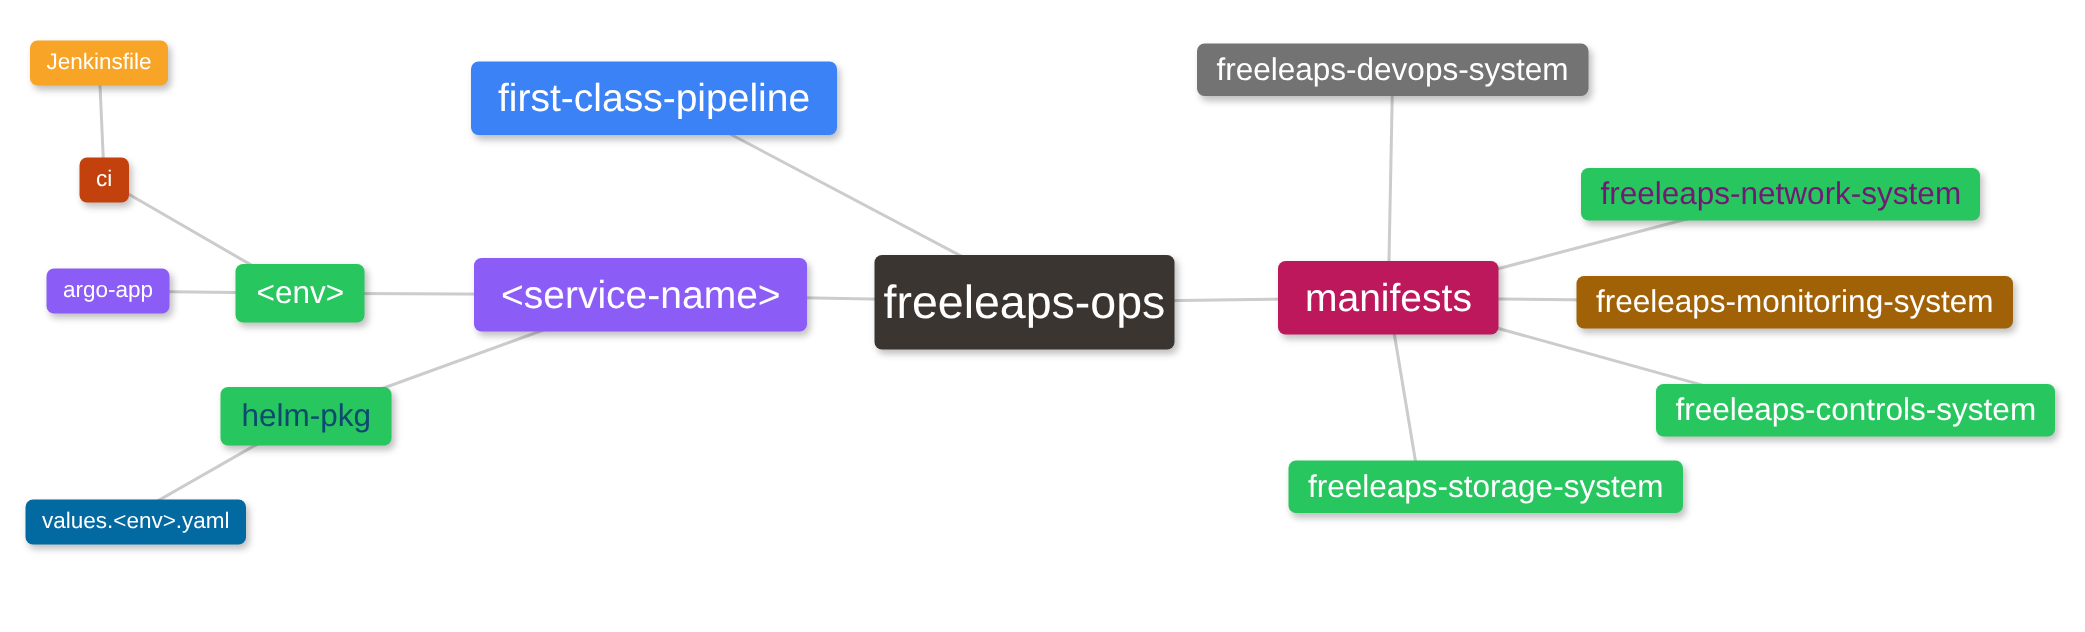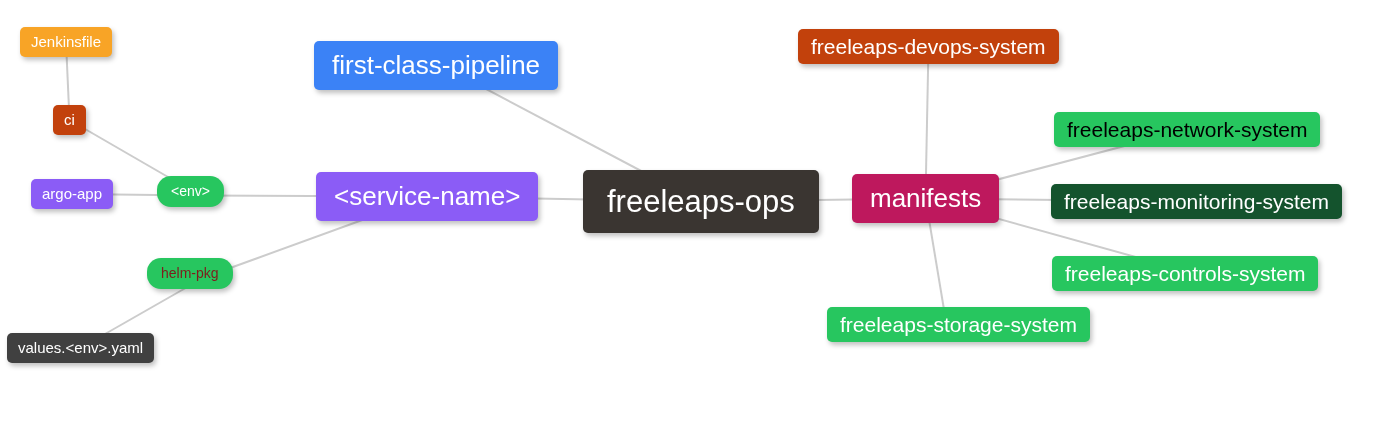--- a/index.html
+++ b/index.html
@@ -23,24 +23,24 @@
     position: absolute;
     color: #ffffff;
     border-radius: 5px;
     box-shadow: 2px 3px 5px rgba(0,0,0,0.25);
     white-space: nowrap;
     line-height: 1.2;
     cursor: default;
     user-select: none;
   }
   .size-xs { font-size: 15px; padding: 6px 11px; }
-  .size-md { font-size: 14px; padding: 7px 14px; border-radius: 14px; }
+  .size-md { font-size: 21px; padding: 7px 14px; }
   .size-sm { font-size: 21px; padding: 5px 13px; }
   .size-lg { font-size: 26px; padding: 9px 18px; }
-  .size-xl { font-size: 31px; padding: 13px 24px; }
+  .size-xl { font-size: 31px; padding: 13px 6px; }
 </style>
 </head>
 <body>
 
 <div class="canvas">
   <svg id="edge-layer" xmlns="http://www.w3.org/2000/svg" width="1390" height="421">
       <line x1="66" y1="42" x2="69.5" y2="120" stroke="#cccccc" stroke-width="2"></line>
       <line x1="69.5" y1="120" x2="200" y2="195.5" stroke="#cccccc" stroke-width="2"></line>
       <line x1="72" y1="194" x2="200" y2="195.5" stroke="#cccccc" stroke-width="2"></line>
       <line x1="200" y1="195.5" x2="427" y2="196.5" stroke="#cccccc" stroke-width="2"></line>
@@ -53,25 +53,25 @@
       <line x1="925.5" y1="198.5" x2="1187" y2="129.5" stroke="#cccccc" stroke-width="2"></line>
       <line x1="925.5" y1="198.5" x2="1196.5" y2="201.5" stroke="#cccccc" stroke-width="2"></line>
       <line x1="925.5" y1="198.5" x2="1195" y2="273.5" stroke="#cccccc" stroke-width="2"></line>
       <line x1="925.5" y1="198.5" x2="946.5" y2="324.5" stroke="#cccccc" stroke-width="2"></line>
     </svg>
   <div id="node-layer">
       <div class="node size-xs" style="left: 20px; top: 27px; background: rgb(248, 164, 38); color: rgb(255, 255, 255);">Jenkinsfile</div>
       <div class="node size-xs" style="left: 53px; top: 105px; background: #c2410c; color: rgb(255, 255, 255);">ci</div>
       <div class="node size-xs" style="left: 31px; top: 179px; background: #8b5cf6; color: rgb(255, 255, 255);">argo-app</div>
       <div class="node size-md" style="left: 157px; top: 176px; background: rgb(39, 198, 95); color: rgb(255, 255, 255);">&lt;env&gt;</div>
-      <div class="node size-md" style="left: 147px; top: 258px; background: rgb(39, 198, 95); color: #7f1d1d;">helm-pkg</div>
-      <div class="node size-xs" style="left: 7px; top: 333px; background: #404040; color: rgb(255, 255, 255);">values.&lt;env&gt;.yaml</div>
+      <div class="node size-md" style="left: 147px; top: 258px; background: rgb(39, 198, 95); color: #0c4a6e;">helm-pkg</div>
+      <div class="node size-xs" style="left: 17px; top: 333px; background: #0369a1; color: rgb(255, 255, 255);">values.&lt;env&gt;.yaml</div>
       <div class="node size-lg" style="left: 314px; top: 41px; background: #3b82f6; color: rgb(255, 255, 255);">first-class-pipeline</div>
       <div class="node size-lg" style="left: 316px; top: 172px; background: #8b5cf6; color: rgb(255, 255, 255);">&lt;service-name&gt;</div>
       <div class="node size-xl" style="left: 583px; top: 170px; background: rgb(58, 53, 49); color: rgb(255, 255, 255);">freeleaps-ops</div>
       <div class="node size-lg" style="left: 852px; top: 174px; background: #be185d; color: rgb(255, 255, 255);">manifests</div>
-      <div class="node size-sm" style="left: 798px; top: 29px; background: #c2410c; color: rgb(255, 255, 255);">freeleaps-devops-system</div>
-      <div class="node size-sm" style="left: 1054px; top: 112px; background: rgb(39, 198, 95); color: #000000;">freeleaps-network-system</div>
-      <div class="node size-sm" style="left: 1051px; top: 184px; background: #14532d; color: rgb(255, 255, 255);">freeleaps-monitoring-system</div>
-      <div class="node size-sm" style="left: 1052px; top: 256px; background: rgb(39, 198, 95); color: rgb(255, 255, 255);">freeleaps-controls-system</div>
-      <div class="node size-sm" style="left: 827px; top: 307px; background: rgb(39, 198, 95); color: rgb(255, 255, 255);">freeleaps-storage-system</div>
+      <div class="node size-sm" style="left: 798px; top: 29px; background: #737373; color: rgb(255, 255, 255);">freeleaps-devops-system</div>
+      <div class="node size-sm" style="left: 1054px; top: 112px; background: rgb(39, 198, 95); color: #701a75;">freeleaps-network-system</div>
+      <div class="node size-sm" style="left: 1051px; top: 184px; background: #a16207; color: rgb(255, 255, 255);">freeleaps-monitoring-system</div>
+      <div class="node size-sm" style="left: 1104px; top: 256px; background: rgb(39, 198, 95); color: rgb(255, 255, 255);">freeleaps-controls-system</div>
+      <div class="node size-sm" style="left: 859px; top: 307px; background: rgb(39, 198, 95); color: rgb(255, 255, 255);">freeleaps-storage-system</div>
     </div>
 </div>
 
 </body></html>

